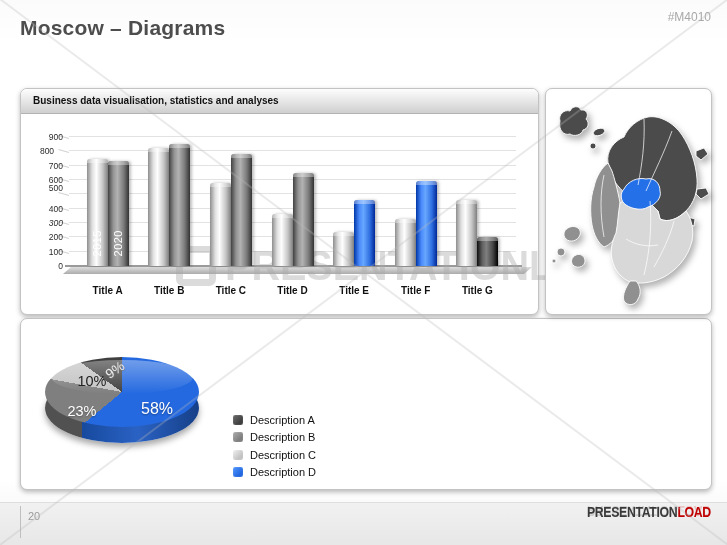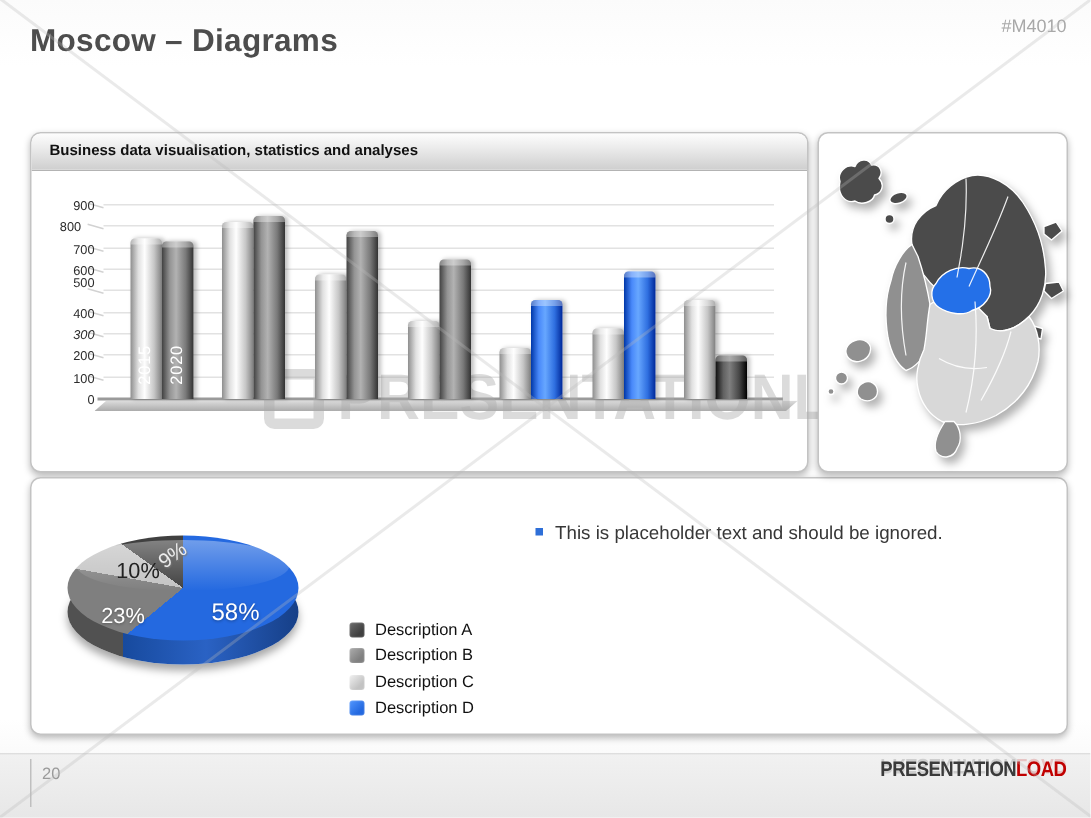--- a/index.html
+++ b/index.html
@@ -158,20 +158,29 @@
         <div class="ytick" style="bottom: 49.3333px; text-align: right;">100</div>
         <div class="ytick" style="bottom: 63.6667px;">200</div>
         <div class="ytick" style="bottom: 78px; font-style: italic;">300</div>
         <div class="ytick" style="bottom: 92.3333px;">400</div>
         <div class="ytick" style="bottom: 113px;">500</div>
         <div class="ytick" style="bottom: 121px;">600</div>
         <div class="ytick" style="bottom: 135.333px;">700</div>
         <div class="ytick" style="bottom: 149.667px; text-align: center;">800</div>
         <div class="ytick" style="bottom: 164px;">900</div>
       </div>
+    <div class="cats" id="cats">
+        <div class="cat-label">Title A</div>
+        <div class="cat-label">Title B</div>
+        <div class="cat-label">Title C</div>
+        <div class="cat-label">Title D</div>
+        <div class="cat-label">Title E</div>
+        <div class="cat-label">Title F</div>
+        <div class="cat-label">Title G</div>
+      </div>
   </div>
 </div>
 
 <div class="panel panel-map">
   <svg class="map-svg" viewBox="0 0 165 225">
     <g stroke="#ffffff" stroke-width="0.9" stroke-linejoin="round">
 
       <path fill="#4b4b4b" d="M14,32 C12,26 18,20 24,22 C26,17 33,16 35,21 C41,20 43,26 40,30 C44,34 42,40 37,41 C36,46 28,48 24,45 C18,47 12,41 14,32 Z"></path>
       <ellipse fill="#4b4b4b" cx="53" cy="43" rx="6" ry="3.5" transform="rotate(-18 53 43)"></ellipse>
       <circle fill="#4b4b4b" cx="47" cy="57" r="3"></circle>
@@ -233,24 +242,20 @@
       <div class="legend-row">
         <span class="swatch" style="background: linear-gradient(135deg, rgb(241, 241, 241), rgb(195, 195, 195) 70%);"></span>
         <span class="legend-label">Description C</span>
       </div>
       <div class="legend-row">
         <span class="swatch" style="background: linear-gradient(135deg, rgb(82, 151, 255), rgb(36, 105, 224) 70%);"></span>
         <span class="legend-label">Description D</span>
       </div>
     </div>
   <div class="bullets" id="bullets">
-      <div class="bullet-item">
-        <span class="bullet-sq"></span>
-        <span class="bullet-text">This is placeholder text and should be ignored.</span>
-      </div>
     </div>
 </div>
 
 <div class="footer-strip"></div>
 <div class="page-num">20</div>
 <div class="logo">
   <div class="logo-main">
     <span class="lg1">PRESENTATION</span><span class="lg2">LOAD</span>
   </div>
   <div class="logo-main logo-reflect">

